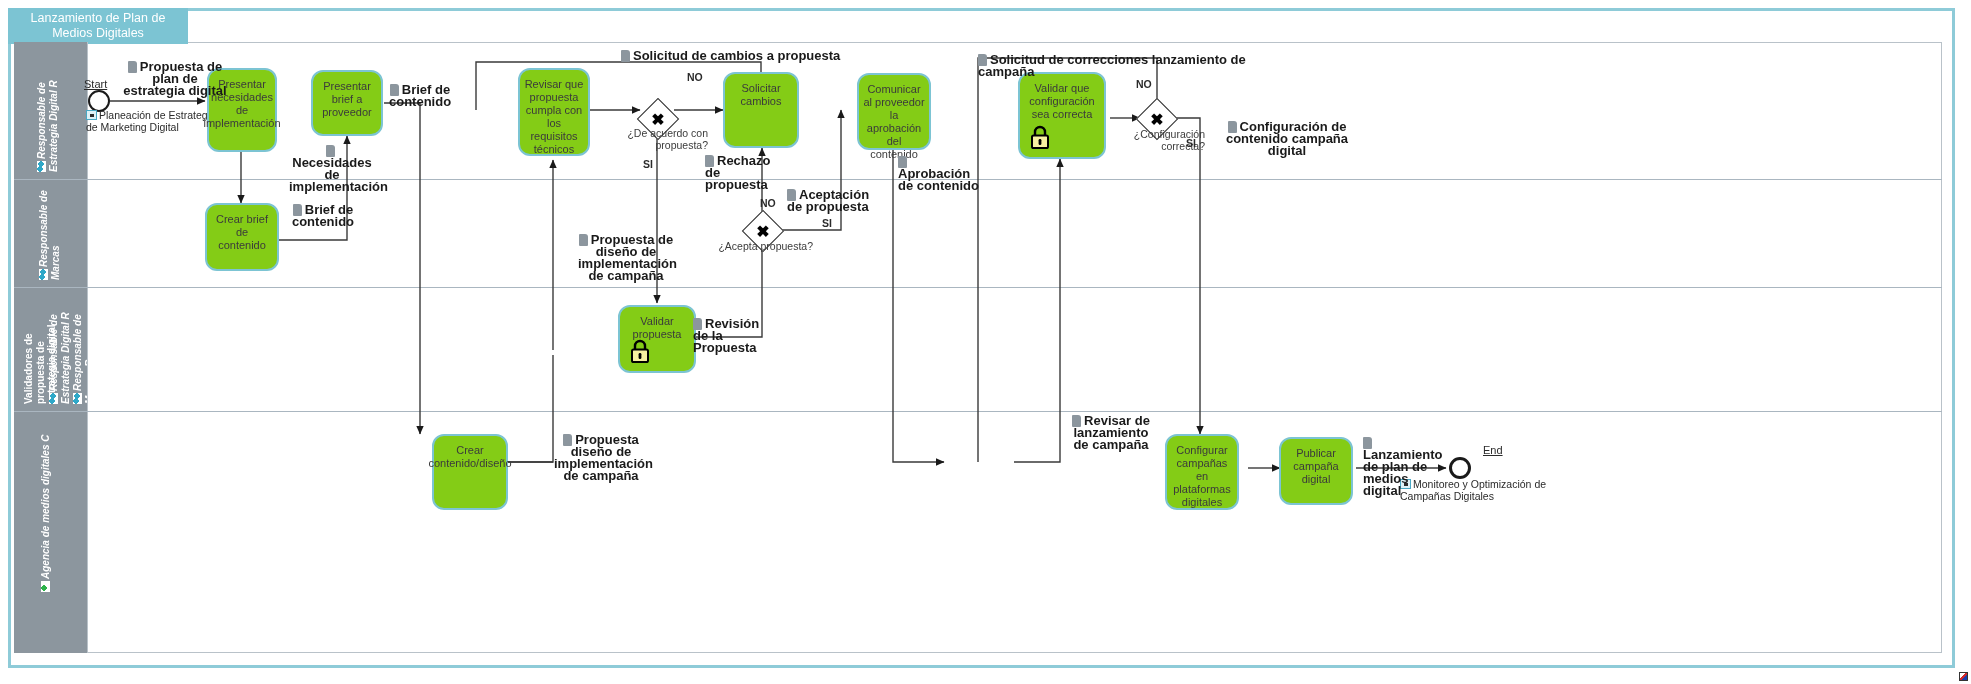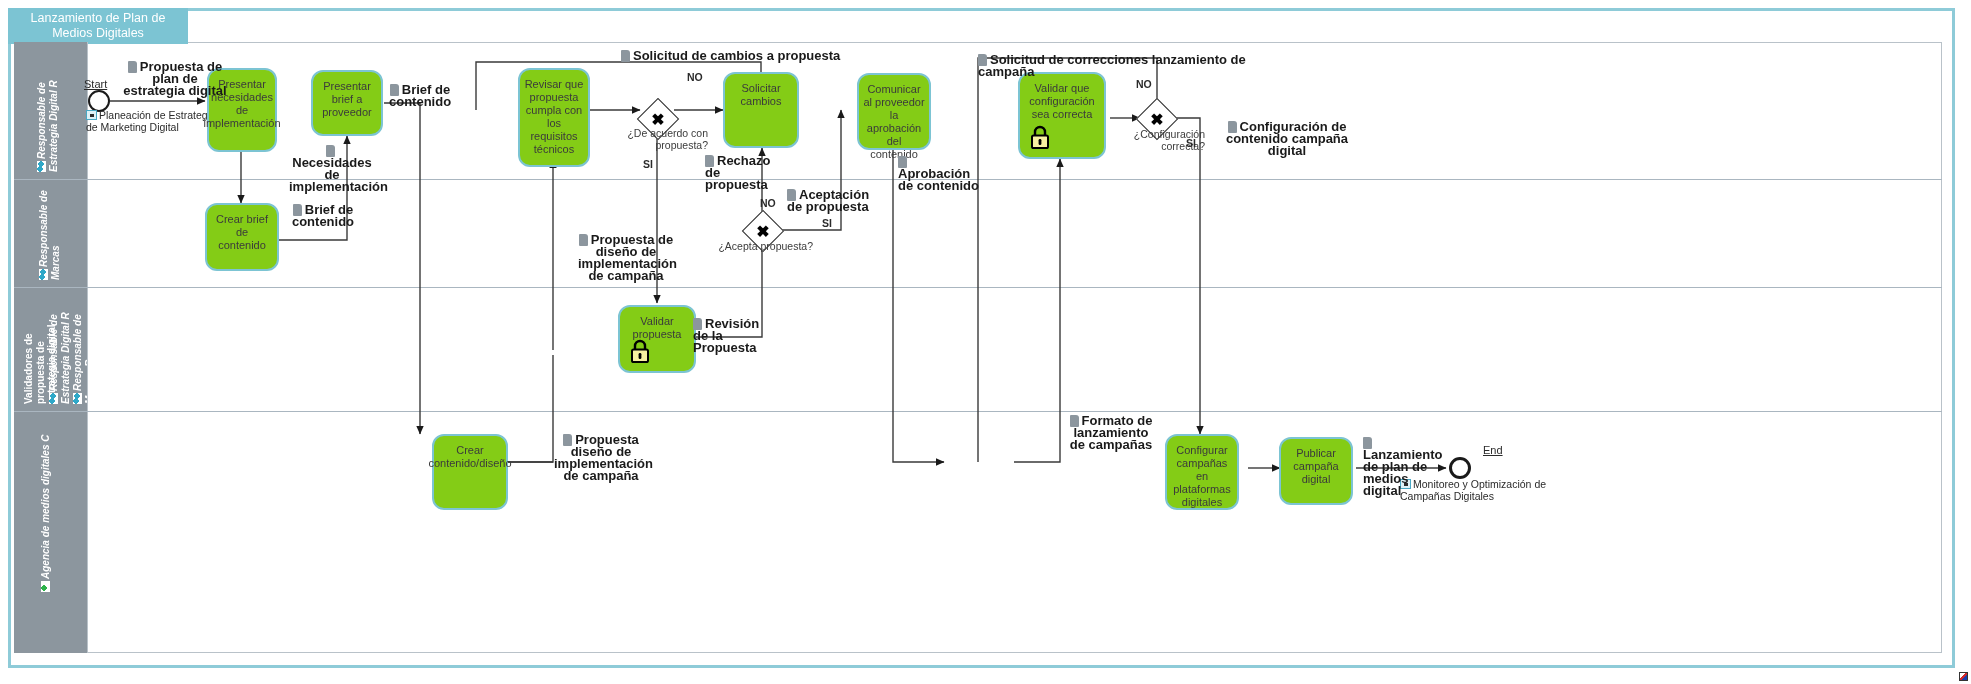--- a/index.html
+++ b/index.html
@@ -344,21 +344,21 @@
   </div>
 
   <div class="task" style="left:207px; top:68px; width:70px; height:84px;">
     <span>Presentar necesidades de implementación</span>
   </div>
 
   <div class="task" style="left:311px; top:70px; width:72px; height:66px;justify-content:flex-end;">
     <span>Presentar brief a proveedor</span>
   </div>
 
-  <div class="task" style="left:518px; top:68px; width:72px; height:99px;">
+  <div class="task" style="left:518px; top:68px; width:72px; height:88px;">
     <span>Revisar que propuesta cumpla con los requisitos técnicos</span>
   </div>
 
   <div class="task" style="left:723px; top:72px; width:76px; height:76px;">
     <span>Solicitar cambios</span>
   </div>
 
   <div class="task" style="left:857px; top:73px; width:74px; height:77px;">
     <span>Comunicar al proveedor la aprobación del contenido</span>
   </div>
@@ -463,21 +463,21 @@
 
   <div class="flow-label" style="left:978px; top:54px; width:300px;">
     <span class="doc-chip"></span><span>Solicitud de correcciones lanzamiento de campaña</span>
   </div>
 
   <div class="flow-label center" style="left:1212px; top:121px; width:150px;">
     <span class="doc-chip"></span><span>Configuración de contenido campaña digital</span>
   </div>
 
   <div class="flow-label center" style="left:1068px; top:415px; width:86px;">
-    <span class="doc-chip"></span><span>Formato de lanzamiento de campañas</span>
+    <span class="doc-chip"></span><span>Revisar de lanzamiento de campaña</span>
   </div>
 
   <div class="flow-label" style="left:1363px; top:437px; width:80px;">
     <span class="doc-chip"></span><span>Lanzamiento de plan de medios digital</span>
   </div>
 
   <div id="resize-marker"></div>
 </div>
 
 </body></html>

